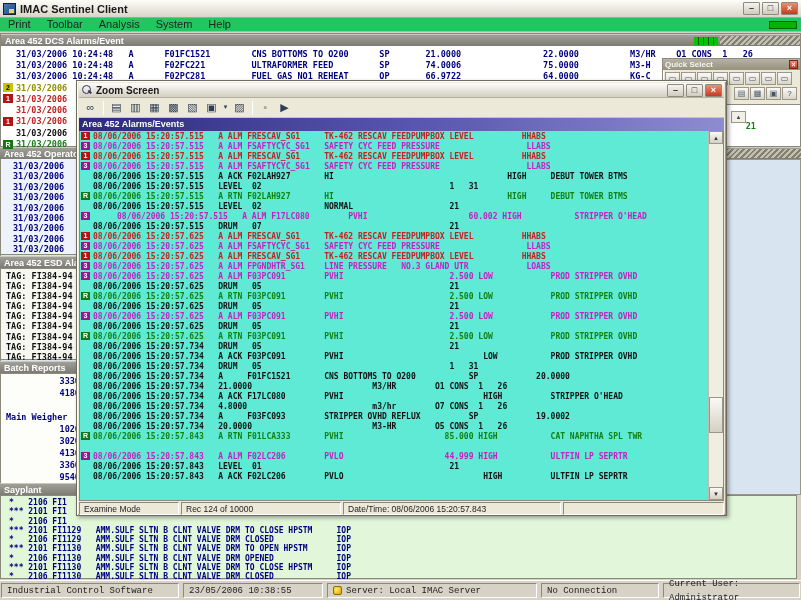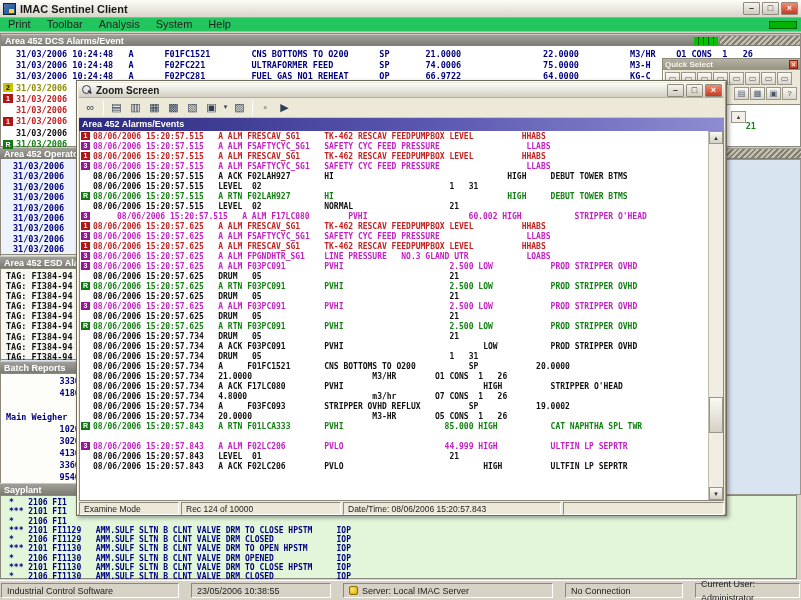--- a/index.html
+++ b/index.html
@@ -103,39 +103,39 @@
   .zoom-glyph{width:12px;height:12px;margin-right:3px;flex:none;position:relative;}
   .zoom-glyph::before{content:"";position:absolute;left:1px;top:1px;width:7px;height:7px;border:1.5px solid #335;border-radius:50%;}
   .zoom-glyph::after{content:"";position:absolute;left:7px;top:7px;width:4px;height:1.5px;background:#335;transform:rotate(45deg);}
   .z-toolbar{height:20px;display:flex;align-items:center;background:#ece9d8;border-bottom:1px solid #c8c4b8;padding-left:2px;}
   .tbi{width:19px;height:17px;text-align:center;line-height:16px;font-size:11px;color:#2e3e55;flex:none;}
   .tbi.small{width:9px;font-size:7px;}
   .tbi.dis{color:#aaa69a;}
   .tsep{width:1px;height:14px;background:#b0ac9f;border-right:1px solid #fff;margin:0 3px;flex:none;}
   .z-caption{height:13px;background:linear-gradient(90deg,#2c2a80 0%,#5a58b0 55%,#8e8cd0 100%);
     color:#fff;font-size:9px;font-weight:bold;line-height:13px;padding-left:3px;}
-  .z-content{position:relative;height:370px;background:#ffffff;overflow:hidden;border:1px solid #8c887c;border-top:none;}
+  .z-content{position:relative;height:370px;background:#5eead4;overflow:hidden;border:1px solid #8c887c;border-top:none;}
   .zrow{display:flex;align-items:center;height:10px;}
   .zrow .badge{width:9px;height:8px;margin:0 3px 0 1px;flex:none;font:bold 7px "Liberation Sans",sans-serif;
     text-align:center;line-height:8px;color:transparent;}
   .zrow .rtext{font-size:8px;}
   .vsb{position:absolute;right:0;top:0;bottom:0;width:15px;background:#f0eee2;border-left:1px solid #c0bcb0;}
   .vsb .arr{position:absolute;left:0;width:14px;height:13px;background:linear-gradient(#fafaf4,#d4d0c4);
     border:1px solid #9a968a;font-size:6px;text-align:center;line-height:12px;color:#333;}
   .vsb .up{top:0;}
   .vsb .down{bottom:0;}
   .vsb .thumb{position:absolute;left:0;top:72%;width:14px;height:36px;background:linear-gradient(#fafaf4,#d4d0c4);
     border:1px solid #9a968a;}
   .z-status{height:14px;display:flex;gap:2px;background:#ece9d8;padding-top:1px;}
   .zcell{height:13px;font-size:8.5px;line-height:12px;padding:0 4px;color:#222;
     border:1px solid;border-color:#8c887c #fff #fff #8c887c;}
 
   
   .statusbar{position:absolute;left:0;top:580px;width:801px;height:20px;z-index:6;background:#d6d2c6;
-    border-top:1px solid #fff;display:flex;gap:12px;padding:2px 1px 0 1px;}
+    border-top:1px solid #fff;display:flex;gap:4px;padding:2px 1px 0 1px;font-family:Liberation Mono, monospace;}
   .scell{height:15px;font-size:9px;line-height:14px;padding:0 5px;color:#222;
     border:1px solid;border-color:#8c887c #fff #fff #8c887c;display:flex;align-items:center;}
   .server-icon{width:9px;height:9px;background:radial-gradient(circle at 35% 35%,#ffe96a,#d9a800);
     border:1px solid #8a6c00;border-radius:2px;margin-right:4px;flex:none;}
 </style>
 </head>
 <body>
 
 <div class="screen">
 
@@ -426,20 +426,24 @@
         <div class="zrow">
           <span class="badge"></span>
           <span class="rtext mono" style="color: rgb(16, 16, 16);">08/06/2006 15:20:57.515   LEVEL  02             NORMAL                    21</span>
         </div>
 
         <div class="zrow">
           <span class="badge b3">3</span>
           <span class="rtext mono" style="color: rgb(195, 34, 195); margin-left: 24px;">08/06/2006 15:20:57.515   A ALM F17LC080        PVHI                     60.002 HIGH           STRIPPER O'HEAD</span>
         </div>
 
+        <div class="zrow">
+          <span class="badge"></span>
+          <span class="rtext mono" style="color: rgb(16, 16, 16);">08/06/2006 15:20:57.515   DRUM   07                                       21</span>
+        </div>
 
         <div class="zrow">
           <span class="badge b1">1</span>
           <span class="rtext mono" style="color: rgb(195, 34, 34);">08/06/2006 15:20:57.625   A ALM FRESCAV_SG1     TK-462 RESCAV FEEDPUMPBOX LEVEL          HHABS</span>
         </div>
 
         <div class="zrow">
           <span class="badge b3">3</span>
           <span class="rtext mono" style="color: rgb(195, 34, 195);">08/06/2006 15:20:57.625   A ALM FSAFTYCYC_SG1   SAFETY CYC FEED PRESSURE                  LLABS</span>
         </div>

